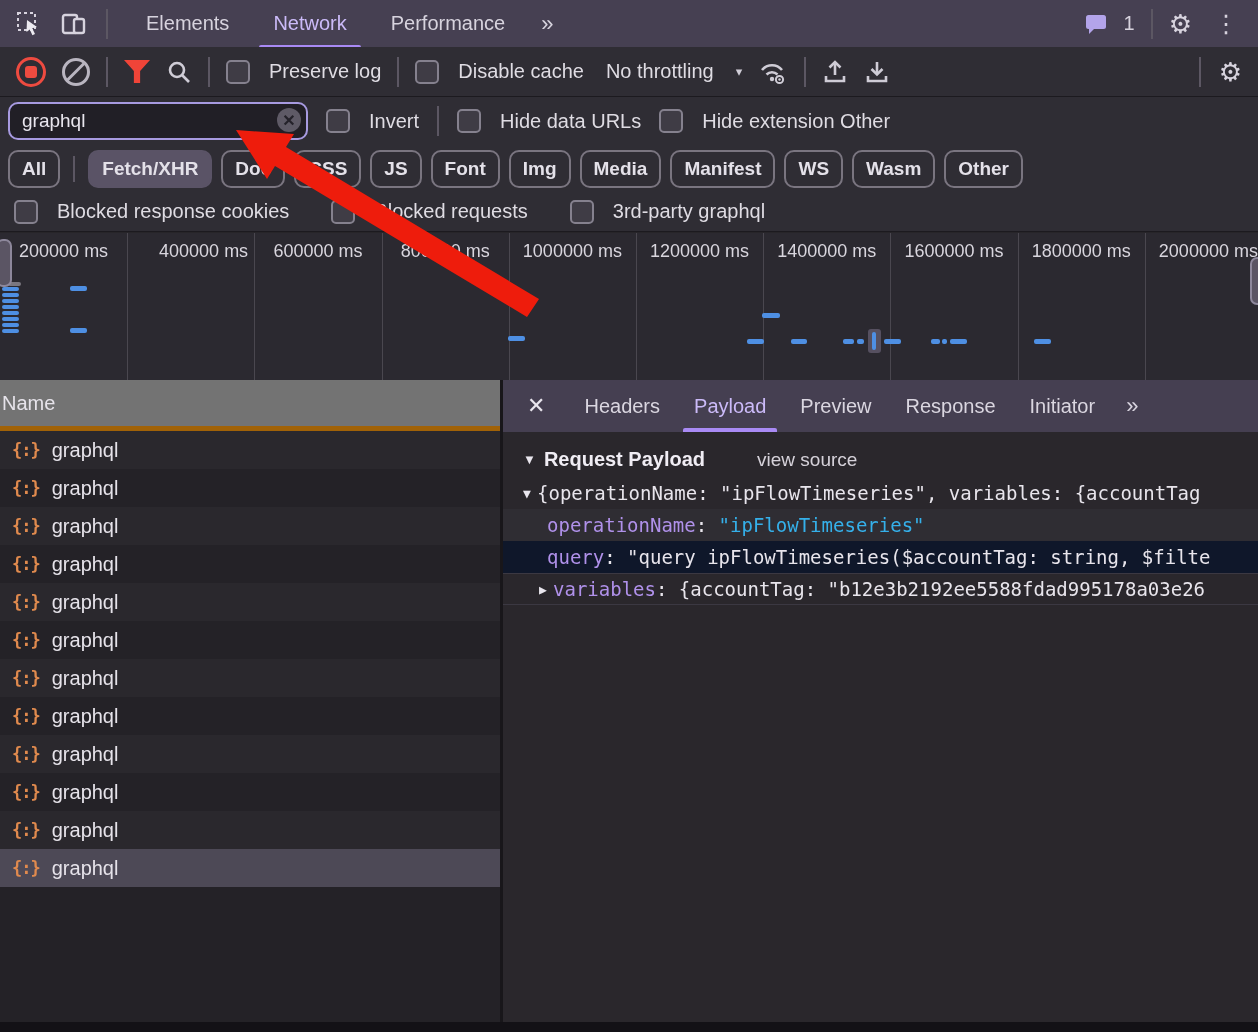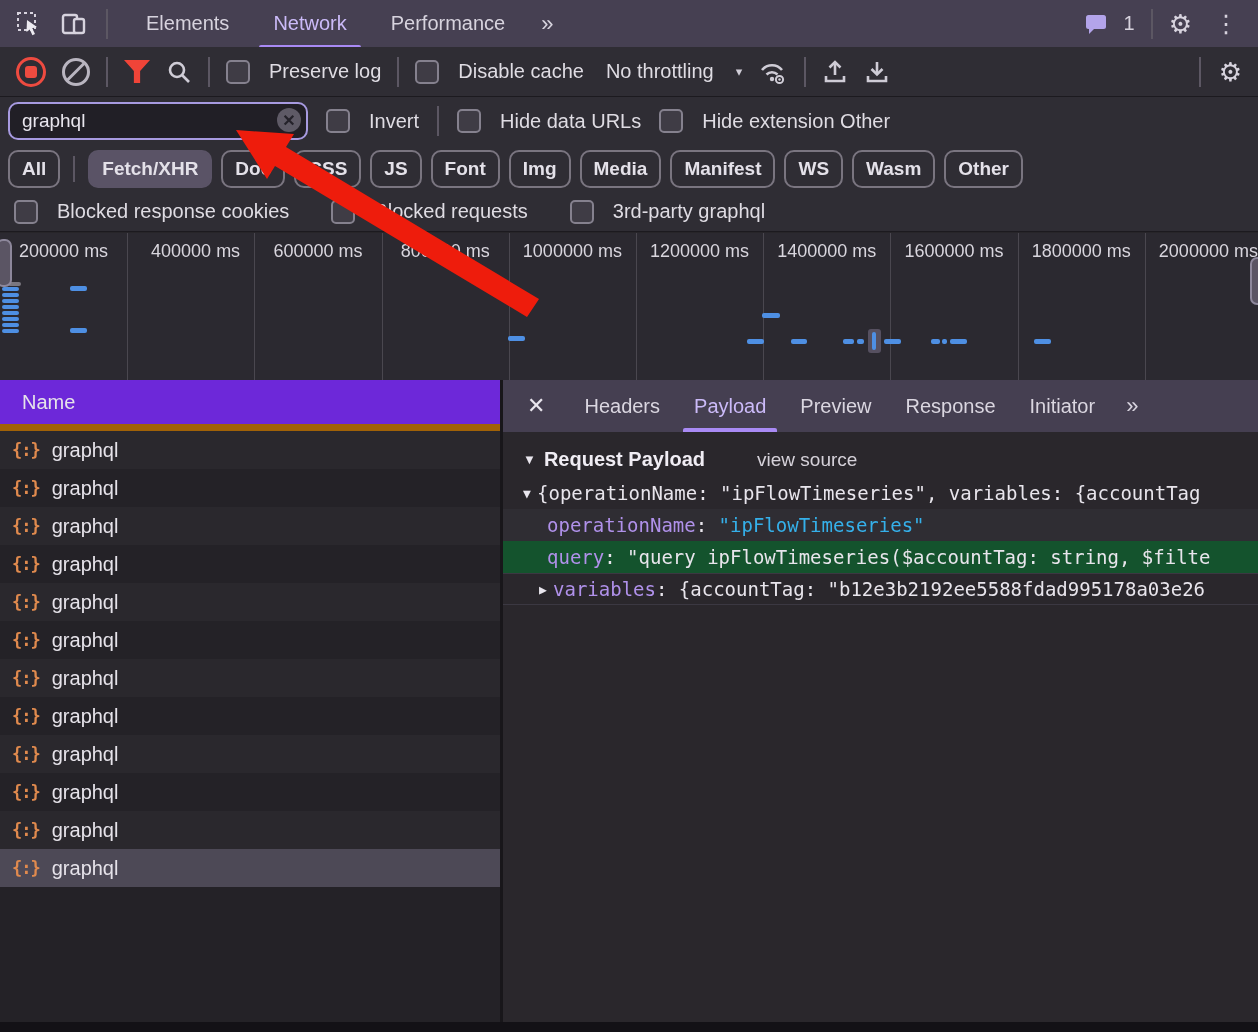--- a/index.html
+++ b/index.html
@@ -60,22 +60,22 @@
   .tl-col{position:absolute;top:0;height:147px;border-right:1px solid #4a474f;}
   .tl-label{position:absolute;top:8px;font-size:18px;color:#d9d6de;text-align:center;}
   .mark{position:absolute;border-radius:2px;}
   .mark.bar{background:#4e8fe3;}
   .mark.gray{background:#7a7780;}
   .mark.markerbox{background:#565060;border-radius:3px;}
   .mark.markerline{background:#4e8fe3;}
   .handle{position:absolute;width:12px;height:44px;background:#5b5564;border:2px solid #8d879b;border-radius:7px;}
   
   #leftpane{position:absolute;left:0;top:380px;width:500px;bottom:10px;background:#242227;}
-  #name-header{height:51px;background:#6d28d9;border-bottom:7px solid #a16207;display:flex;align-items:center;
-           padding-left:22px;font-size:20px;color:#e6e3ea;box-sizing:border-box;}
+  #name-header{height:51px;background:#737373;border-bottom:5px solid #a16207;display:flex;align-items:center;
+           padding-left:2px;font-size:20px;color:#e6e3ea;box-sizing:border-box;}
   .req-row{height:38px;display:flex;align-items:center;gap:12px;padding-left:12px;font-size:20px;color:#e6e3ea;}
   .req-row:nth-child(odd){background:#2a282d;}
   .req-row:nth-child(even){background:#242227;}
   .req-row.sel{background:#4d4956;}
   .json-ico{font-family:"DejaVu Sans Mono",monospace;font-size:17px;font-weight:bold;color:#e08a4e;letter-spacing:-1px;}
   #split{position:absolute;left:500px;top:380px;width:3px;bottom:10px;background:#18161a;}
   
   #rightpane{position:absolute;left:503px;top:380px;right:0;bottom:10px;background:#2a272c;overflow:hidden;}
   #detail-tabs{height:52px;background:#453f51;display:flex;align-items:center;}
   .close-x{font-size:22px;color:#e9e6ee;padding:0 22px 0 24px;}
@@ -87,21 +87,21 @@
            font-family:"Liberation Sans",sans-serif;}
   #payload-title .tri{font-size:13px;color:#e9e6ee;}
   #payload-title .t{font-size:20px;font-weight:bold;color:#f0edf4;}
   #payload-title .vs{font-size:19px;color:#d6d2da;margin-left:44px;font-family:"Liberation Sans",sans-serif;}
   .prow{height:32px;display:flex;align-items:center;white-space:pre;overflow:hidden;}
   .prow .tri{font-size:13px;color:#e9e6ee;width:20px;text-align:center;flex:none;}
   .prow .sp{flex:none;}
   .seg-key{color:#b091ea;}
   .seg-string{color:#35b0ea;}
   .seg-plain{color:#e8e5ec;}
-  .prow.hl{background:#14532d;}
+  .prow.hl{background:#0f172a;}
   .prow.bg2{background:#2f2d33;}
   .prow.bordered{border-top:1px solid #3b3842;border-bottom:1px solid #3b3842;box-sizing:border-box;}
   #footer-strip{position:absolute;left:0;bottom:0;width:1258px;height:10px;background:#131116;}
   #arrow{position:absolute;left:0;top:0;pointer-events:none;z-index:50;}
   svg.ic{display:block;}
 </style>
 </head>
 <body>
 
 <div id="app">
@@ -245,21 +245,21 @@
       <span class="cbl">
         <span class="cb"></span>
         <span>3rd-party graphql</span>
       </span>
     </div>
 
   <div id="timeline">
       <span class="tl-col" style="left: 0px; width: 127.2px;"></span>
       <span class="tl-label" style="left: 0px; width: 127.2px;">200000 ms</span>
       <span class="tl-col" style="left: 127.2px; width: 127.2px;"></span>
-      <span class="tl-label" style="left: 132px; width: 127.2px;">400000 ms</span>
+      <span class="tl-label" style="left: 140px; width: 127.2px;">400000 ms</span>
       <span class="tl-col" style="left: 254.4px; width: 127.2px;"></span>
       <span class="tl-label" style="left: 254.4px; width: 127.2px;">600000 ms</span>
       <span class="tl-col" style="left: 381.6px; width: 127.2px;"></span>
       <span class="tl-label" style="left: 381.6px; width: 127.2px;">800000 ms</span>
       <span class="tl-col" style="left: 508.8px; width: 127.2px;"></span>
       <span class="tl-label" style="left: 508.8px; width: 127.2px;">1000000 ms</span>
       <span class="tl-col" style="left: 636px; width: 127.2px;"></span>
       <span class="tl-label" style="left: 636px; width: 127.2px;">1200000 ms</span>
       <span class="tl-col" style="left: 763.2px; width: 127.2px;"></span>
       <span class="tl-label" style="left: 763.2px; width: 127.2px;">1400000 ms</span>

